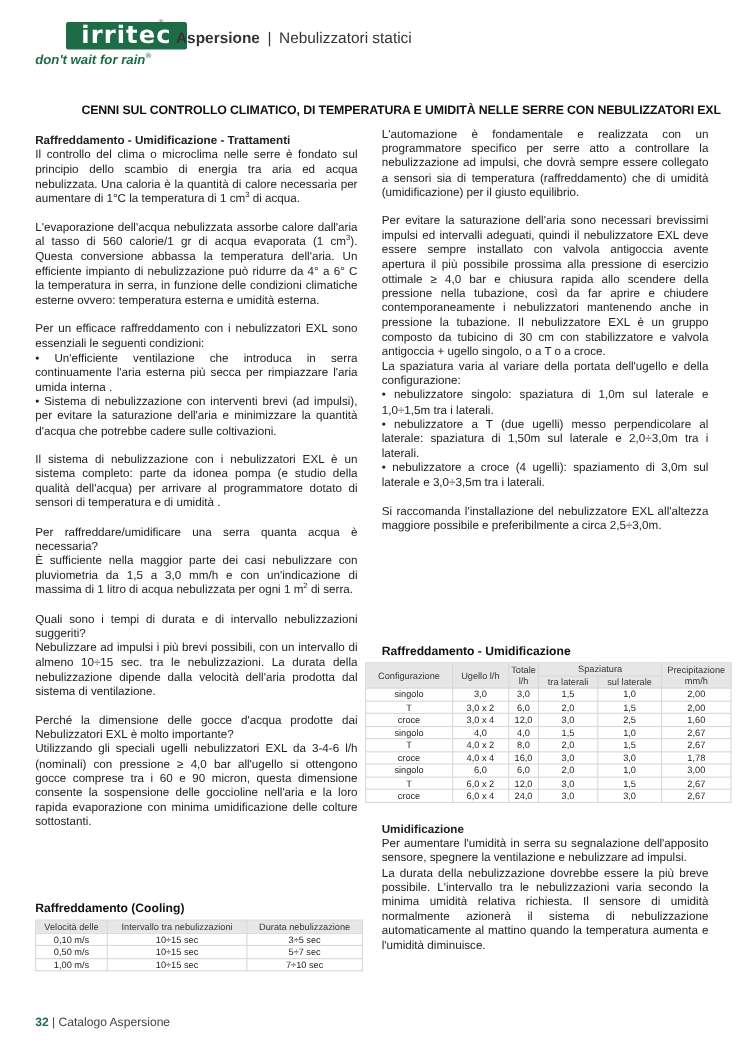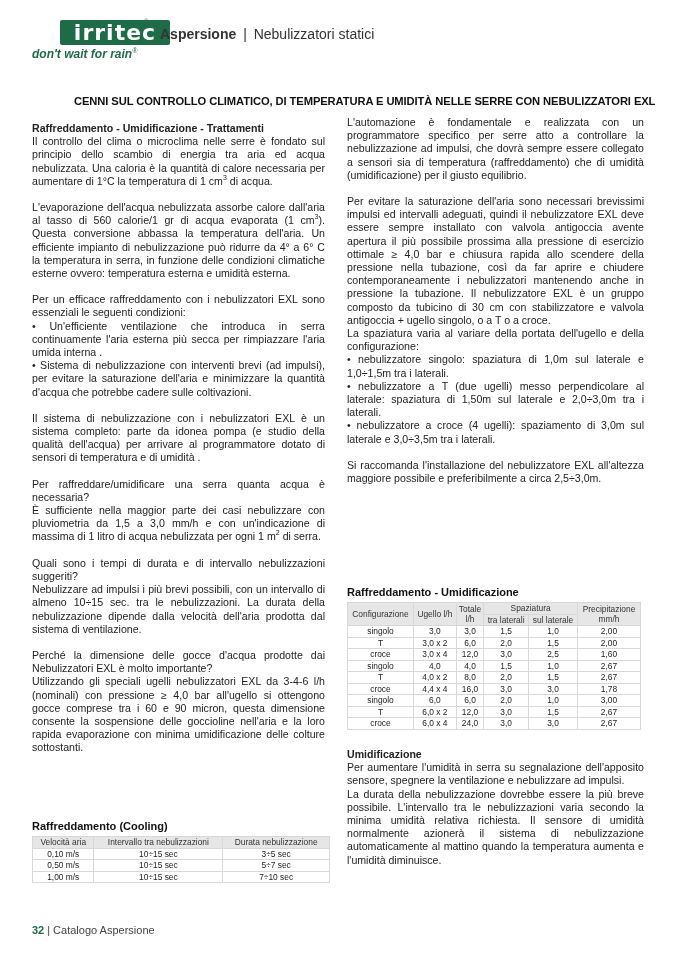--- a/index.html
+++ b/index.html
@@ -97,21 +97,21 @@
   <p>
     <span style="display:block">La spaziatura varia al variare della portata dell'ugello e della configurazione:</span>
     <span style="display:block">• nebulizzatore singolo: spaziatura di 1,0m sul laterale e 1,0÷1,5m tra i laterali.</span>
     <span style="display:block">• nebulizzatore a T (due ugelli) messo perpendicolare al laterale: spaziatura di 1,50m sul laterale e 2,0÷3,0m tra i laterali.</span>
     <span style="display:block">• nebulizzatore a croce (4 ugelli): spaziamento di 3,0m sul laterale e 3,0÷3,5m tra i laterali.</span>
   </p>
   <p class="tight">Si raccomanda l'installazione del nebulizzatore EXL all'altezza maggiore possibile e preferibilmente a circa 2,5÷3,0m.</p>
 </div>
 
 <div class="abs sec-title" style="left:347px; top:586px;">Raffreddamento - Umidificazione</div>
-<table class="t abs" style="left:347px; top:602px; width:294px;">
+<table class="t abs" style="left:332px; top:602px; width:333px;">
   <thead>
     <tr>
       <th rowspan="2">Configurazione</th>
       <th rowspan="2">Ugello l/h</th>
       <th rowspan="2" style="width:22px">Totale l/h</th>
       <th colspan="2">Spaziatura</th>
       <th rowspan="2" style="width:58px">Precipitazione mm/h</th>
     </tr>
     <tr>
       <th>tra laterali</th>
@@ -154,21 +154,21 @@
     <tr>
         <td>T</td>
         <td>4,0 x 2</td>
         <td>8,0</td>
         <td>2,0</td>
         <td>1,5</td>
         <td>2,67</td>
       </tr>
     <tr>
         <td>croce</td>
-        <td>4,4 x 4</td>
+        <td>4,0 x 4</td>
         <td>16,0</td>
         <td>3,0</td>
         <td>3,0</td>
         <td>1,78</td>
       </tr>
     <tr>
         <td>singolo</td>
         <td>6,0</td>
         <td>6,0</td>
         <td>2,0</td>
@@ -197,21 +197,21 @@
 <div class="col abs" style="left:347px; top:748px; width:297px;">
   <p class="tight heading">Umidificazione</p>
   <p class="tight">Per aumentare l'umidità in serra su segnalazione dell'apposito sensore, spegnere la ventilazione e nebulizzare ad impulsi.</p>
   <p class="tight">La durata della nebulizzazione dovrebbe essere la più breve possibile. L'intervallo tra le nebulizzazioni varia secondo la minima umidità relativa richiesta. Il sensore di umidità normalmente azionerà il sistema di nebulizzazione automaticamente al mattino quando la temperatura aumenta e l'umidità diminuisce.</p>
 </div>
 
 <div class="abs sec-title" style="left:32px; top:820px;">Raffreddamento (Cooling)</div>
 <table class="t abs" style="left:32px; top:836px; width:298px;">
   <thead>
     <tr>
-      <th>Velocità aria</th>
+      <th>Velocità delle</th>
       <th>Intervallo tra nebulizzazioni</th>
       <th>Durata nebulizzazione</th>
     </tr>
   </thead>
   <tbody>
     <tr>
         <td>0,10 m/s</td>
         <td>10÷15 sec</td>
         <td>3÷5 sec</td>
       </tr>

